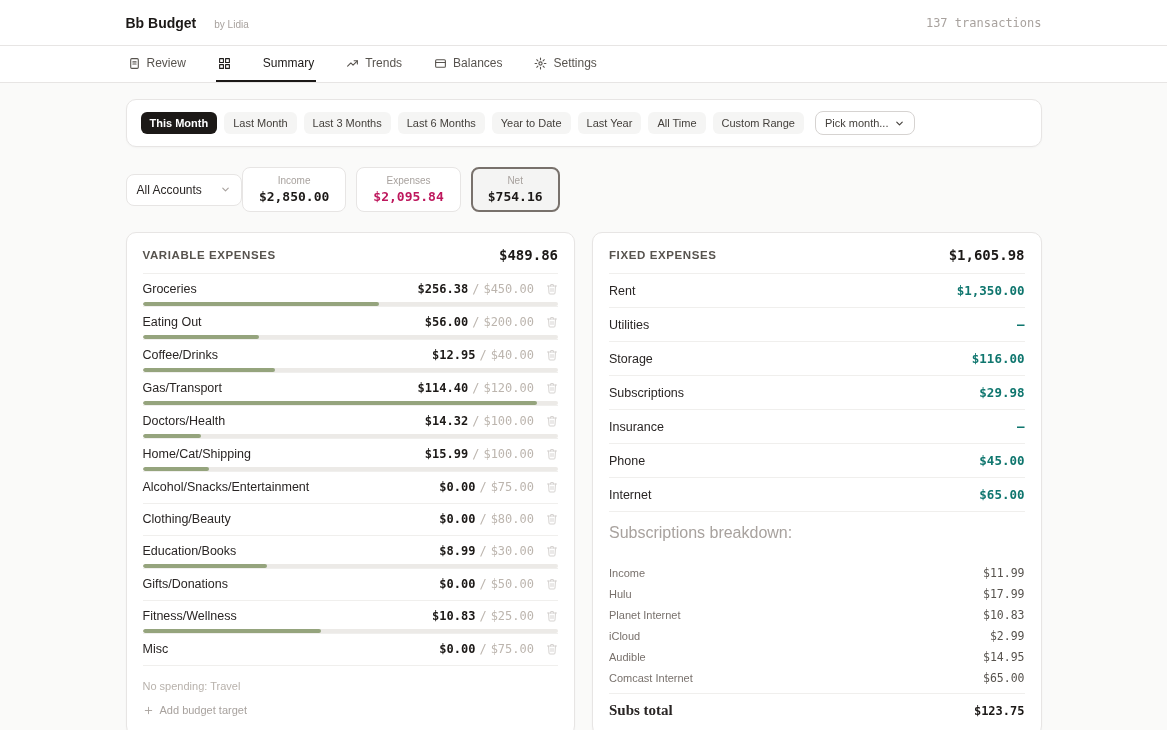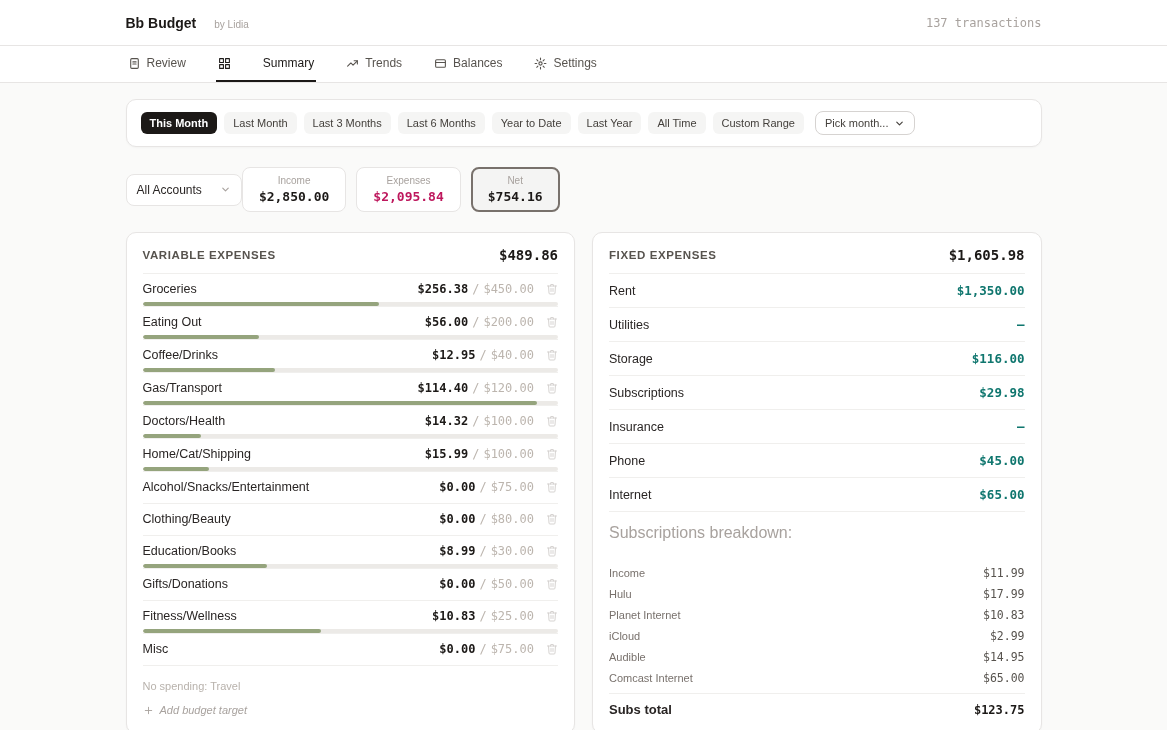--- a/index.html
+++ b/index.html
@@ -57,35 +57,35 @@
   .cat-name { flex:1; font-size:12.5px; color:#292524; }
   .amounts { display:flex; align-items:baseline; gap:4px; }
   .spent { font-family:"DejaVu Sans Mono",monospace; font-size:12px; font-weight:700; color:#1c1917; }
   .amt-sep, .budget { font-family:"DejaVu Sans Mono",monospace; font-size:12px; color:#bcb5ae; }
   .trash { width:24px; display:flex; justify-content:flex-end; color:#d6d3d1; cursor:pointer; }
   .trash svg { width:12px; height:12px; stroke:currentColor; fill:none; stroke-width:2; stroke-linecap:round; stroke-linejoin:round; }
   .bar-track { margin-top:6px; height:4px; background:#eceae7; border-radius:2px; overflow:hidden; }
   .bar-fill { height:100%; border-radius:2px; }
 
   .panel-footnote { margin-top:14px; font-size:11px; color:#b8b2ac; }
-  .add-target { margin-top:12px; display:flex; align-items:center; gap:6px; font-size:11px; color:#a8a29e; cursor:pointer;font-style:italic; }
+  .add-target { margin-top:12px; display:flex; align-items:center; gap:6px; font-size:11px; color:#a8a29e; cursor:pointer; }
   .add-target svg { width:11px; height:11px; stroke:currentColor; fill:none; stroke-width:2; stroke-linecap:round; }
 
   
   .fixed-row { display:flex; justify-content:space-between; align-items:center; padding:9px 0; border-bottom:1px solid #f0efed; }
   .fixed-name { font-size:12.5px; color:#292524; }
   .fixed-value { font-family:"DejaVu Sans Mono",monospace; font-size:12.5px; font-weight:700; color:#0f766e; }
 
   .breakdown { padding-top:12px; }
   .breakdown-title { font-size:16px; color:#a8a29e; margin-bottom:20px; }
   .bd-row { display:flex; justify-content:space-between; align-items:center; padding:3.5px 0; }
   .bd-name { font-size:11px; color:#78716c; }
   .bd-value { font-family:"DejaVu Sans Mono",monospace; font-size:11.5px; color:#57534e; }
   .subs-total { display:flex; justify-content:space-between; align-items:center; border-top:1px solid #f0efed; margin-top:5px; padding-top:8px; }
-  .subs-total .bd-name { color:#292524; font-weight:700; font-size:13px; }
+  .subs-total .bd-name { color:#292524; font-weight:700; font-size:15px;font-family:Liberation Serif, serif; }
   .subs-total .bd-value { color:#1c1917; font-weight:700; font-size:12px; }
 </style>
 </head>
 <body>
 
 <div class="topbar">
   <div class="container topbar-inner">
     <div>
       <span class="app-name">Bb Budget</span><span class="byline">by Lidia</span>
     </div>

